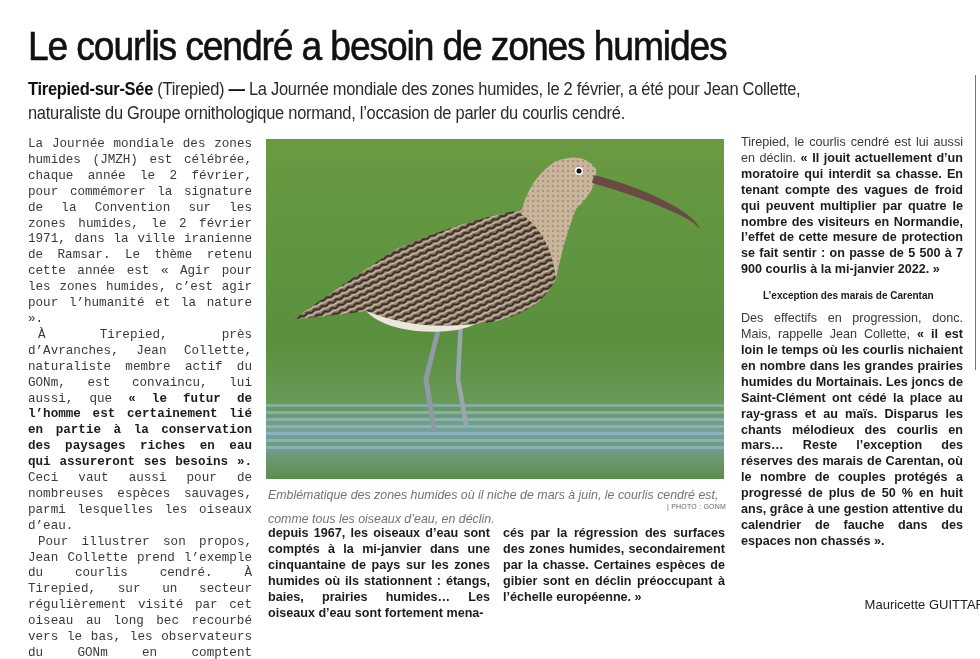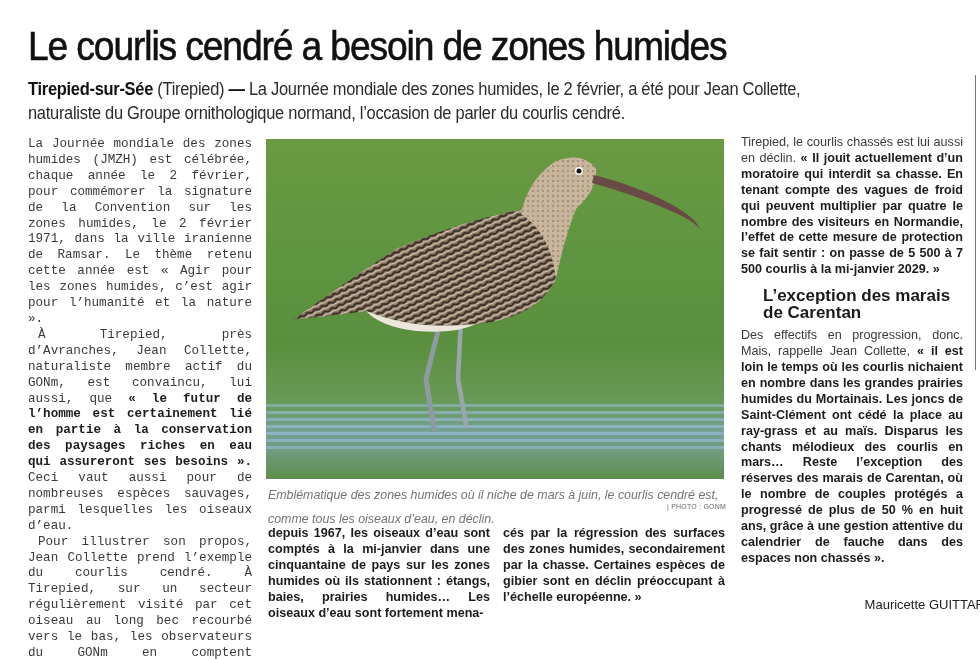--- a/index.html
+++ b/index.html
@@ -32,21 +32,21 @@
   }
   .col p { margin: 0; }
   .col p.indent { text-indent: 10px; }
   .col b { color: #1c1c1c; }
   .col1 { left: 28px; top: 137px; width: 224px; font-family: Liberation Mono, monospace; }
   .col2 { left: 268px; top: 526px; width: 222px; }
   .col3 { left: 503px; top: 526px; width: 222px; }
   .col4 { left: 741px; top: 135px; width: 222px; }
 
   .subhead {
-    font-weight: bold; font-size: 17px; line-height: 17px;
+    font-weight: bold; font-size: 10px; line-height: 17px;
     color: #1a1a1a; text-align: left; margin: 8px 0 6px 22px;
   }
   .col4 .subhead { margin: 9px 0 7px 22px; }
 
   .photo {
     position: absolute; left: 266px; top: 139px; width: 458px; height: 340px;
     overflow: hidden;
     background: linear-gradient(180deg, #6a9a42 0%, #5f9440 35%, #5a8f3e 60%, #6a9a58 78%, #7fa6a8 86%, #5d8d4a 100%);
   }
   .photo .water {
@@ -119,20 +119,20 @@
 
 <div class="col col2">
   <p><b>depuis 1967, les oiseaux d’eau sont comptés à la mi-janvier dans une cinquantaine de pays sur les zones humides où ils stationnent : étangs, baies, prairies humides… Les oiseaux d’eau sont fortement mena-</b></p>
 </div>
 
 <div class="col col3">
   <p><b>cés par la régression des surfaces des zones humides, secondairement par la chasse. Certaines espèces de gibier sont en déclin préoccupant à l’échelle européenne. »</b></p>
 </div>
 
 <div class="col col4">
-  <p><span>Tirepied, le courlis chassés est lui aussi en déclin. </span><b>« Il jouit actuellement d’un moratoire qui interdit sa chasse. En tenant compte des vagues de froid qui peuvent multiplier par quatre le nombre des visiteurs en Normandie, l’effet de cette mesure de protection se fait sentir : on passe de 5 500 à 7 500 courlis à la mi-janvier 2029. »</b></p>
+  <p><span>Tirepied, le courlis cendré est lui aussi en déclin. </span><b>« Il jouit actuellement d’un moratoire qui interdit sa chasse. En tenant compte des vagues de froid qui peuvent multiplier par quatre le nombre des visiteurs en Normandie, l’effet de cette mesure de protection se fait sentir : on passe de 5 500 à 7 900 courlis à la mi-janvier 2022. »</b></p>
   <div class="subhead">L’exception des marais de Carentan</div>
   <p><span>Des effectifs en progression, donc. Mais, rappelle Jean Collette, </span><b>« il est loin le temps où les courlis nichaient en nombre dans les grandes prairies humides du Mortainais. Les joncs de Saint-Clément ont cédé la place au ray-grass et au maïs. Disparus les chants mélodieux des courlis en mars… Reste l’exception des réserves des marais de Carentan, où le nombre de couples protégés a progressé de plus de 50 % en huit ans, grâce à une gestion attentive du calendrier de fauche dans des espaces non chassés ».</b></p>
 </div>
 
 <div class="signature">Mauricette GUITTARD.</div>
 
 <div class="rule"></div>
 
 </body></html>

